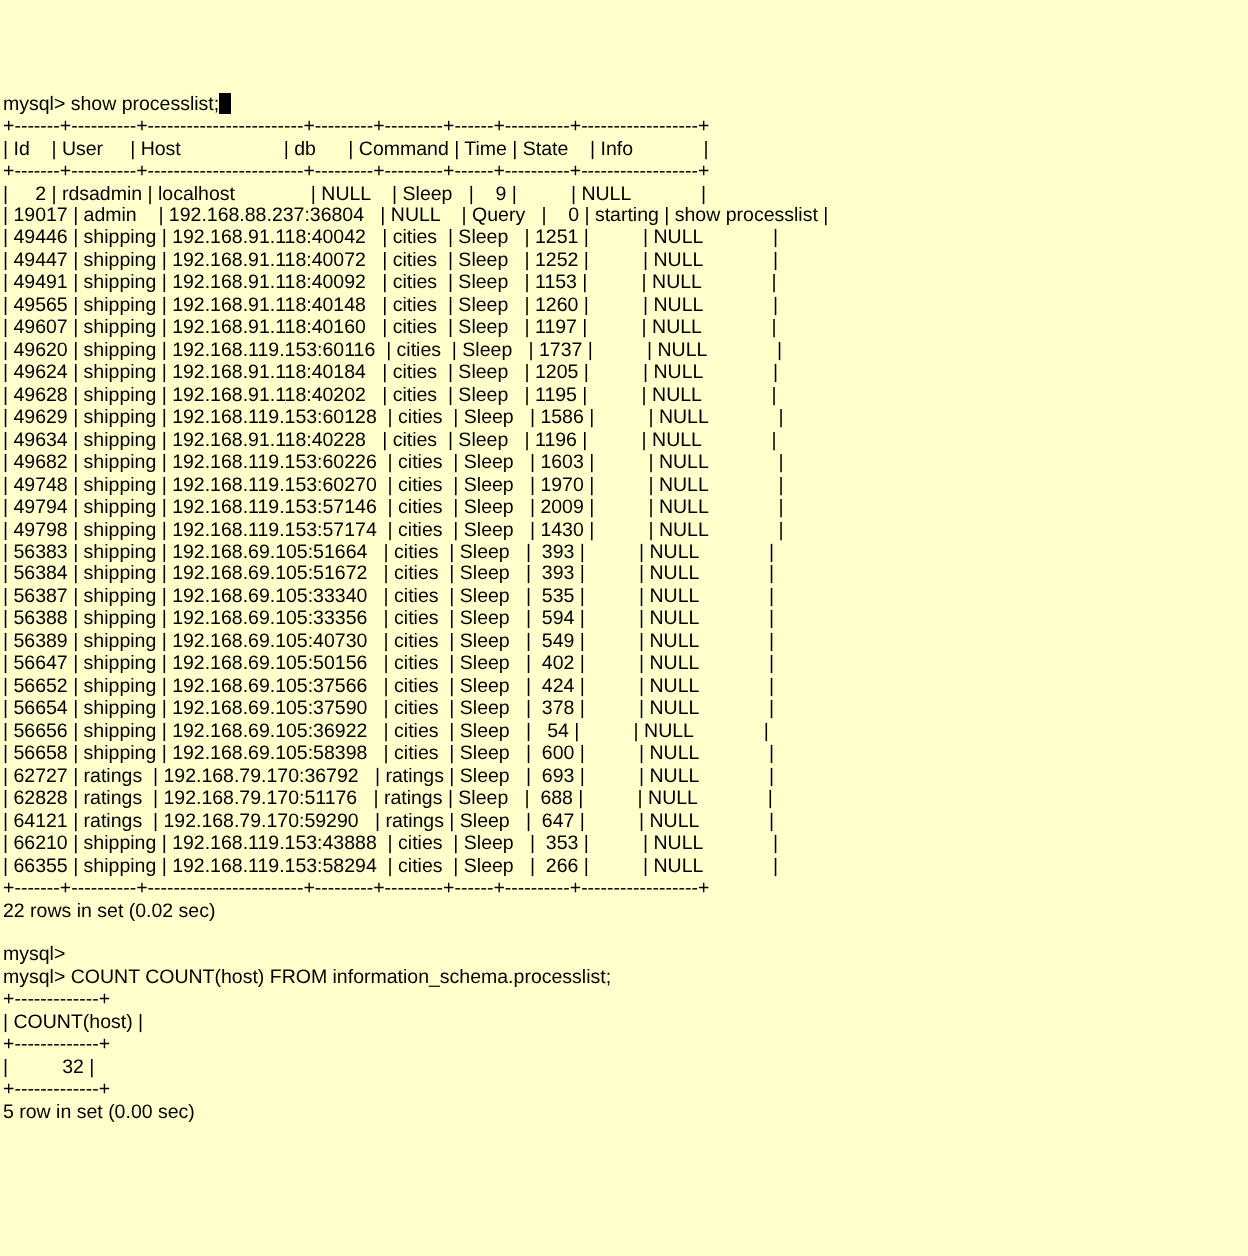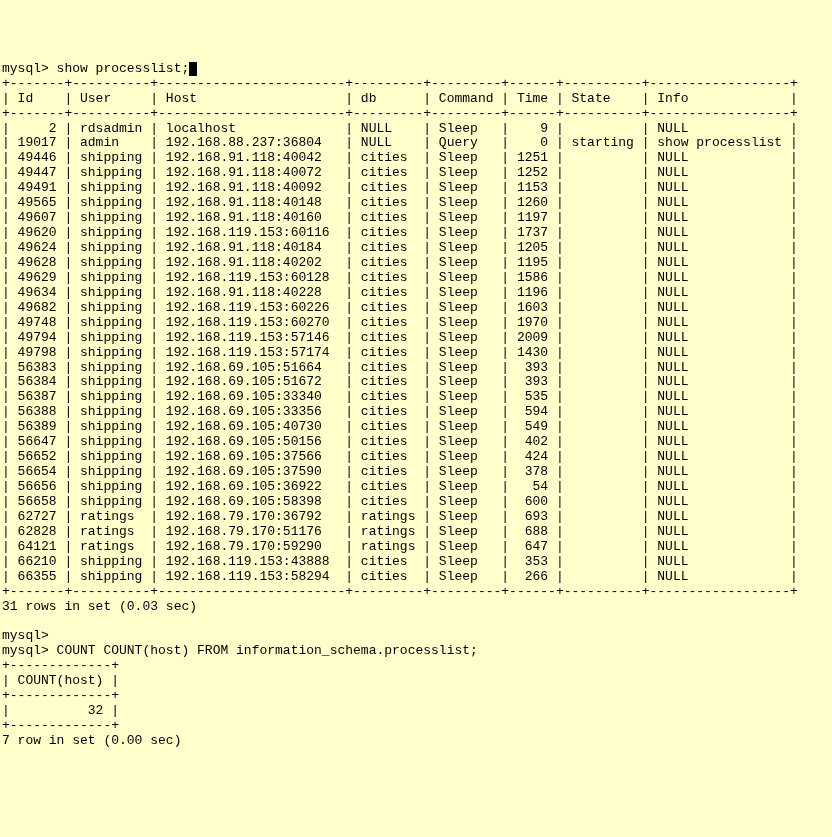--- a/index.html
+++ b/index.html
@@ -11,21 +11,21 @@
       background-color: #ffffcc;
       font-family: "Courier New", monospace;
       font-size: 13px;
       line-height: 1.15;
       color: #000;
       padding: 2px;
       white-space: pre;
       width: 832px;
     }
     .terminal {
-      font-family: Liberation Mono, monospace;
+      font-family: Liberation Sans, sans-serif;
     }
     .cursor {
       display: inline-block;
       width: 8px;
       height: 14px;
       background-color: #000;
       vertical-align: text-bottom;
     }
   </style>
 </head>
@@ -62,26 +62,26 @@
 | 56652 | shipping | 192.168.69.105:37566   | cities  | Sleep   |  424 |          | NULL             |
 | 56654 | shipping | 192.168.69.105:37590   | cities  | Sleep   |  378 |          | NULL             |
 | 56656 | shipping | 192.168.69.105:36922   | cities  | Sleep   |   54 |          | NULL             |
 | 56658 | shipping | 192.168.69.105:58398   | cities  | Sleep   |  600 |          | NULL             |
 | 62727 | ratings  | 192.168.79.170:36792   | ratings | Sleep   |  693 |          | NULL             |
 | 62828 | ratings  | 192.168.79.170:51176   | ratings | Sleep   |  688 |          | NULL             |
 | 64121 | ratings  | 192.168.79.170:59290   | ratings | Sleep   |  647 |          | NULL             |
 | 66210 | shipping | 192.168.119.153:43888  | cities  | Sleep   |  353 |          | NULL             |
 | 66355 | shipping | 192.168.119.153:58294  | cities  | Sleep   |  266 |          | NULL             |
 +-------+----------+------------------------+---------+---------+------+----------+------------------+</span>
-<span>31 rows in set (0.03 sec)</span>
+<span>22 rows in set (0.02 sec)</span>
 
 <span>mysql&gt;</span>
 <span>mysql&gt; </span><span>COUNT COUNT(host) FROM information_schema.processlist;</span>
 <span id="table2-container">+-------------+
 | COUNT(host) |
 +-------------+
 |          32 |
 +-------------+</span>
-<span>7 row in set (0.00 sec)</span>
+<span>5 row in set (0.00 sec)</span>
 </div>
 
 
 
 
 </body></html>

